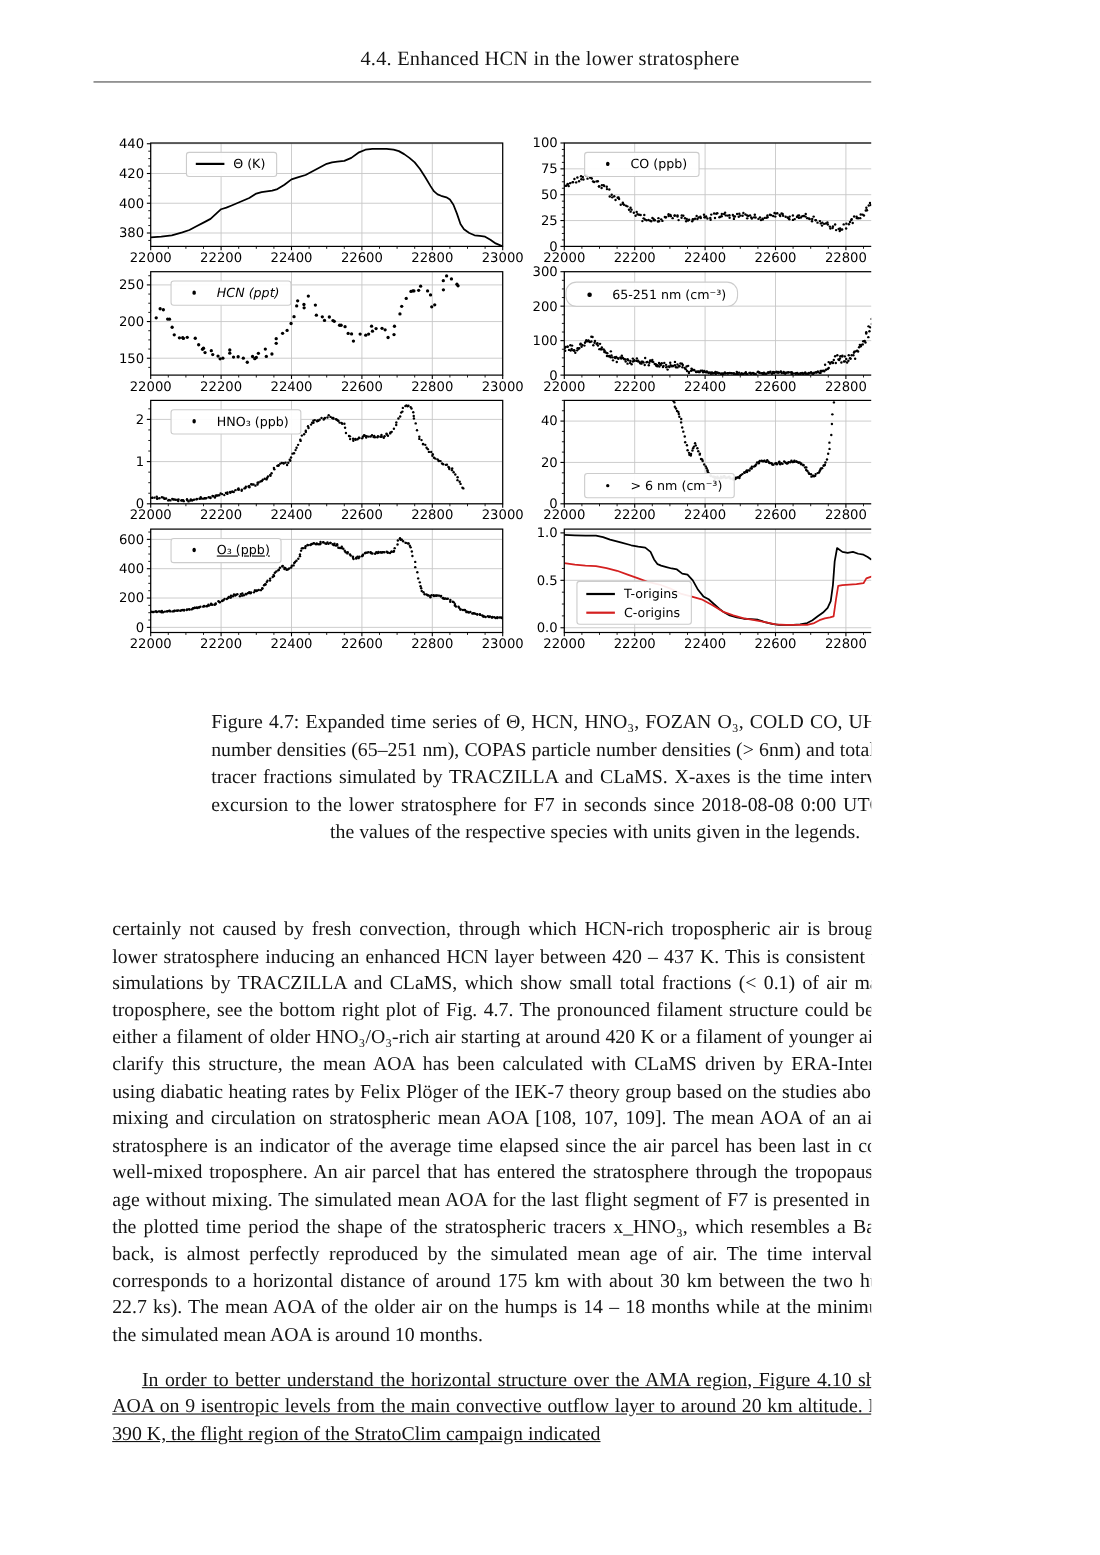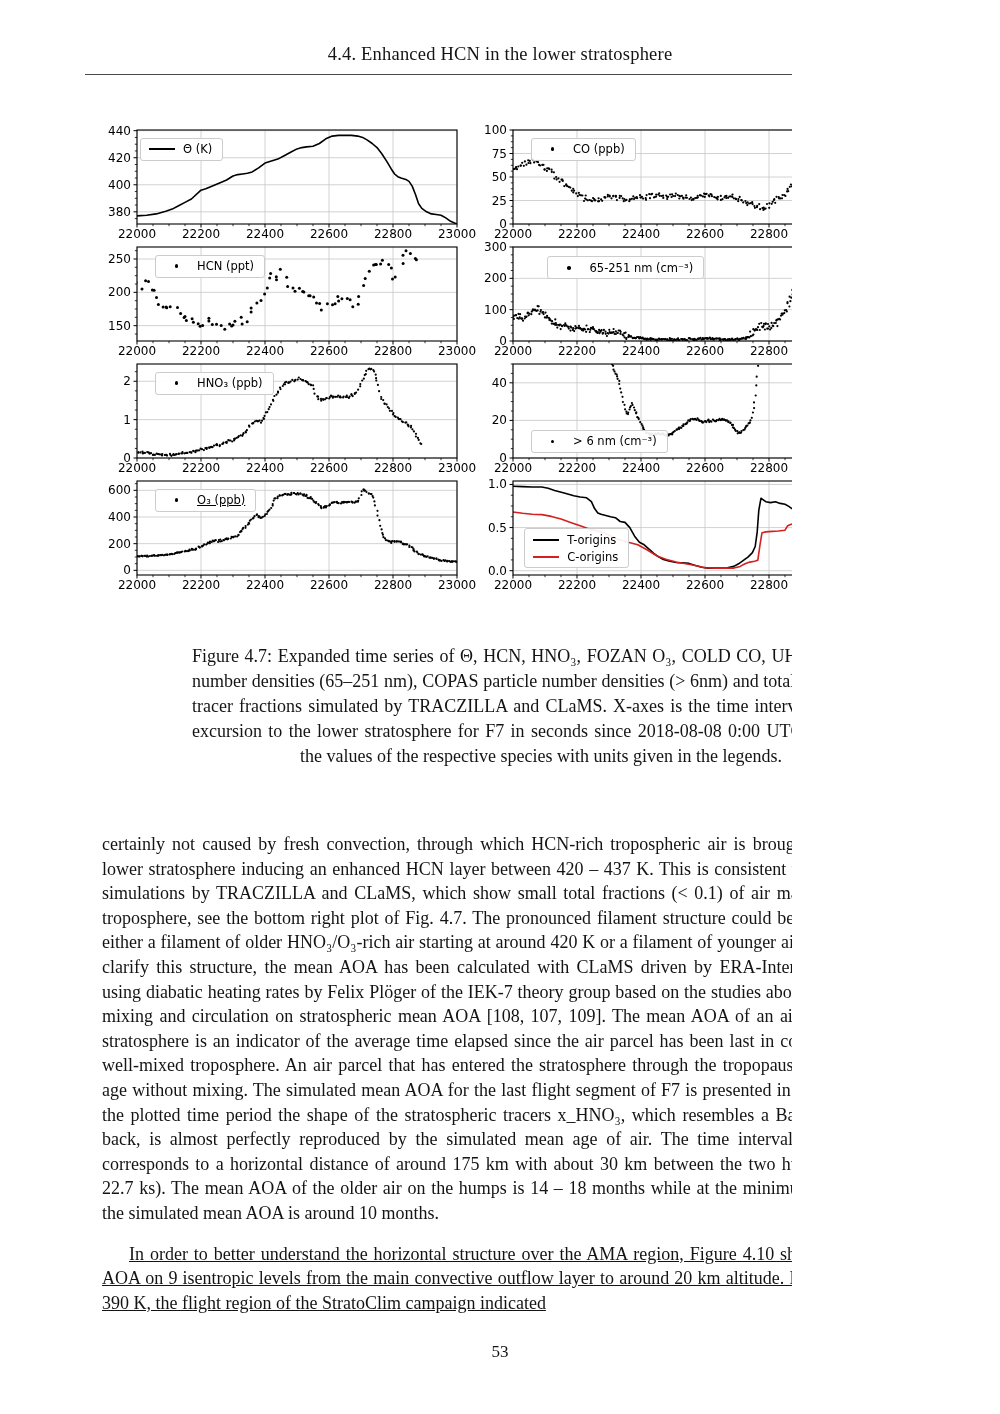--- a/index.html
+++ b/index.html
@@ -96,21 +96,21 @@
           <text x="368" y="113" text-anchor="middle" font-family="DejaVu Sans, sans-serif" font-size="12" fill="#000">23000</text>
           <line x1="44.5" y1="86.82733812949641" x2="48" y2="86.82733812949641" stroke="#000" stroke-width="1"></line>
           <text x="42" y="90.82733812949641" text-anchor="end" font-family="DejaVu Sans, sans-serif" font-size="12" fill="#000">380</text>
           <line x1="44.5" y1="59.77697841726619" x2="48" y2="59.77697841726619" stroke="#000" stroke-width="1"></line>
           <text x="42" y="63.77697841726619" text-anchor="end" font-family="DejaVu Sans, sans-serif" font-size="12" fill="#000">400</text>
           <line x1="44.5" y1="32.726618705035975" x2="48" y2="32.726618705035975" stroke="#000" stroke-width="1"></line>
           <text x="42" y="36.726618705035975" text-anchor="end" font-family="DejaVu Sans, sans-serif" font-size="12" fill="#000">420</text>
           <line x1="44.5" y1="5.676258992805756" x2="48" y2="5.676258992805756" stroke="#000" stroke-width="1"></line>
           <text x="42" y="9.676258992805757" text-anchor="end" font-family="DejaVu Sans, sans-serif" font-size="12" fill="#000">440</text>
         </svg>
-        <div class="legend" style="left: 51px; top: 12.52px;">
+        <div class="legend" style="left: 80px; top: 12.52px;">
           <div class="legend-item">
             <span class="mline" style="border-top-color: rgb(0, 0, 0);"></span>
             <span>Θ (K)</span>
           </div>
         </div>
       </div>
     <div class="chart">
         <svg width="376" height="117">
           <defs>
             <clipPath id="cp1">
@@ -600,21 +600,21 @@
           <text x="304" y="113" text-anchor="middle" font-family="DejaVu Sans, sans-serif" font-size="12" fill="#000">22800</text>
           <line x1="368" y1="99" x2="368" y2="102.5" stroke="#000" stroke-width="1"></line>
           <text x="368" y="113" text-anchor="middle" font-family="DejaVu Sans, sans-serif" font-size="12" fill="#000">23000</text>
           <line x1="44.5" y1="83.66666666666667" x2="48" y2="83.66666666666667" stroke="#000" stroke-width="1"></line>
           <text x="42" y="87.66666666666667" text-anchor="end" font-family="DejaVu Sans, sans-serif" font-size="12" fill="#000">150</text>
           <line x1="44.5" y1="50.33333333333333" x2="48" y2="50.33333333333333" stroke="#000" stroke-width="1"></line>
           <text x="42" y="54.33333333333333" text-anchor="end" font-family="DejaVu Sans, sans-serif" font-size="12" fill="#000">200</text>
           <line x1="44.5" y1="17" x2="48" y2="17" stroke="#000" stroke-width="1"></line>
           <text x="42" y="21" text-anchor="end" font-family="DejaVu Sans, sans-serif" font-size="12" fill="#000">250</text>
         </svg>
-        <div class="legend" style="left: 65.6px; top: 12.52px;">
+        <div class="legend" style="left: 65.6px; top: 12.52px; font-style: italic;">
           <div class="legend-item">
             <span class="mdot" style="background: rgb(0, 0, 0);"></span>
             <span>HCN (ppt)</span>
           </div>
         </div>
       </div>
     <div class="chart">
         <svg width="376" height="117">
           <defs>
             <clipPath id="cp3">
@@ -1072,21 +1072,21 @@
           <text x="368" y="113" text-anchor="middle" font-family="DejaVu Sans, sans-serif" font-size="12" fill="#000">23000</text>
           <line x1="44.5" y1="99" x2="48" y2="99" stroke="#000" stroke-width="1"></line>
           <text x="42" y="103" text-anchor="end" font-family="DejaVu Sans, sans-serif" font-size="12" fill="#000">0</text>
           <line x1="44.5" y1="67.66666666666666" x2="48" y2="67.66666666666666" stroke="#000" stroke-width="1"></line>
           <text x="42" y="71.66666666666666" text-anchor="end" font-family="DejaVu Sans, sans-serif" font-size="12" fill="#000">100</text>
           <line x1="44.5" y1="36.33333333333333" x2="48" y2="36.33333333333333" stroke="#000" stroke-width="1"></line>
           <text x="42" y="40.33333333333333" text-anchor="end" font-family="DejaVu Sans, sans-serif" font-size="12" fill="#000">200</text>
           <line x1="44.5" y1="5" x2="48" y2="5" stroke="#000" stroke-width="1"></line>
           <text x="42" y="9" text-anchor="end" font-family="DejaVu Sans, sans-serif" font-size="12" fill="#000">300</text>
         </svg>
-        <div class="legend" style="left: 82px; top: 14.4px;">
+        <div class="legend" style="left: 49px; top: 14.4px; border-radius: 10px;">
           <div class="legend-item">
             <span class="mdot" style="background: rgb(0, 0, 0);"></span>
             <span>65-251 nm (cm⁻³)</span>
           </div>
         </div>
       </div>
     <div class="chart">
         <svg width="376" height="117">
           <defs>
             <clipPath id="cp4">
@@ -2078,14 +2078,13 @@
       </div>
   </div>
 
   <div class="caption">Figure 4.7:  Expanded time series of Θ, HCN, HNO₃, FOZAN O₃, COLD CO, UHSAS particle number densities (65–251 nm), COPAS particle number densities (&gt; 6nm) and total tropospheric tracer fractions simulated by TRACZILLA and CLaMS. X-axes is the time interval of the last excursion to the lower stratosphere for F7 in seconds since 2018-08-08 0:00 UTC. Y-axes are the values of the respective species with units given in the legends.</div>
 
   <div class="body-text">
     <p>certainly not caused by fresh convection, through which HCN-rich tropospheric air is brought up into the lower stratosphere inducing an enhanced HCN layer between 420 – 437 K. This is consistent with the tracer simulations by TRACZILLA and CLaMS, which show small total fractions (&lt; 0.1) of air masses from the troposphere, see the bottom right plot of Fig. 4.7. The pronounced filament structure could be resulted from either a filament of older HNO₃/O₃-rich air starting at around 420 K or a filament of younger air atop of it. To clarify this structure, the mean AOA has been calculated with CLaMS driven by ERA-Interim winds and using diabatic heating rates by Felix Plöger of the IEK-7 theory group based on the studies about the effect of mixing and circulation on stratospheric mean AOA [108, 107, 109].  The mean AOA of an air parcel in the stratosphere is an indicator of the average time elapsed since the air parcel has been last in contact with the well-mixed troposphere. An air parcel that has entered the stratosphere through the tropopause will steadily age without mixing. The simulated mean AOA for the last flight segment of F7 is presented in Fig. 4.9. Over the plotted time period the shape of the stratospheric tracers x_HNO₃, which resembles a Bactrian camel’s back, is almost perfectly reproduced by the simulated mean age of air. The time interval in the figure corresponds to a horizontal distance of around 175 km with about 30 km between the two humps (22.55 – 22.7 ks). The mean AOA of the older air on the humps is 14 – 18 months while at the minimum in between the simulated mean AOA is around 10 months.</p>
     <p class="indent">In order to better understand the horizontal structure over the AMA region, Figure 4.10 shows the mean AOA on 9 isentropic levels from the main convective outflow layer to around 20 km altitude. From 360 K to 390 K, the flight region of the StratoClim campaign indicated</p>
   </div>
 
-  <div class="page-number">53</div>
 </div>
 
 </body></html>

